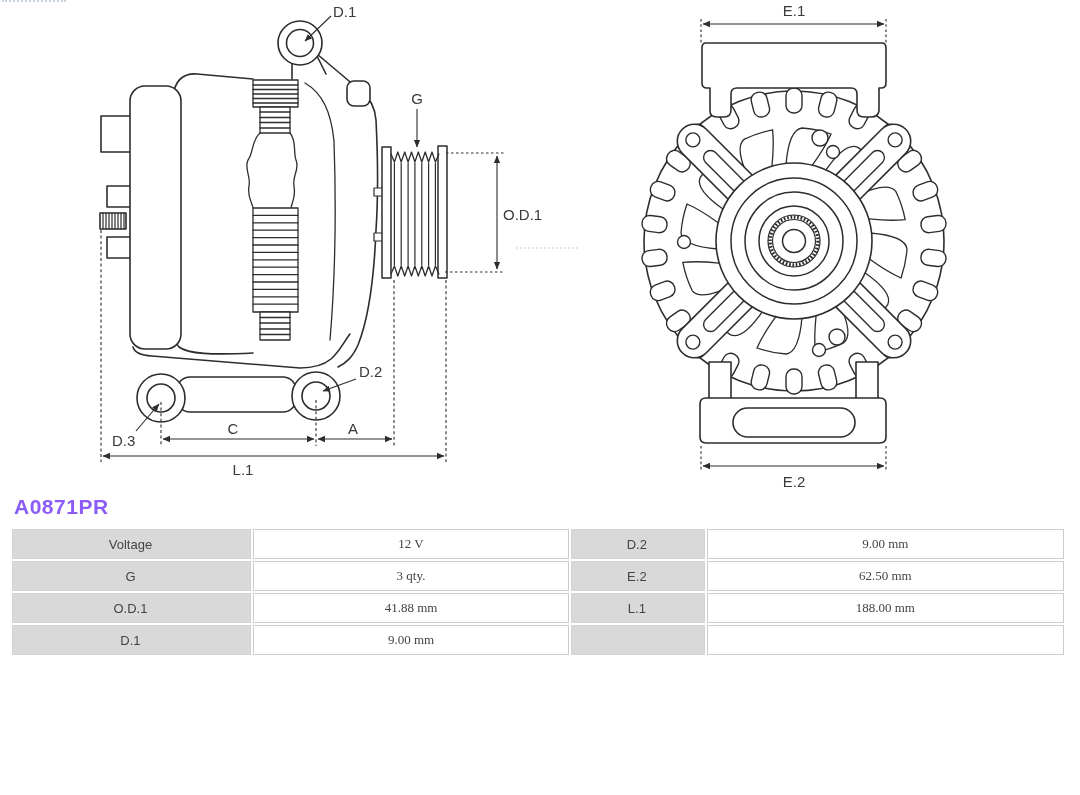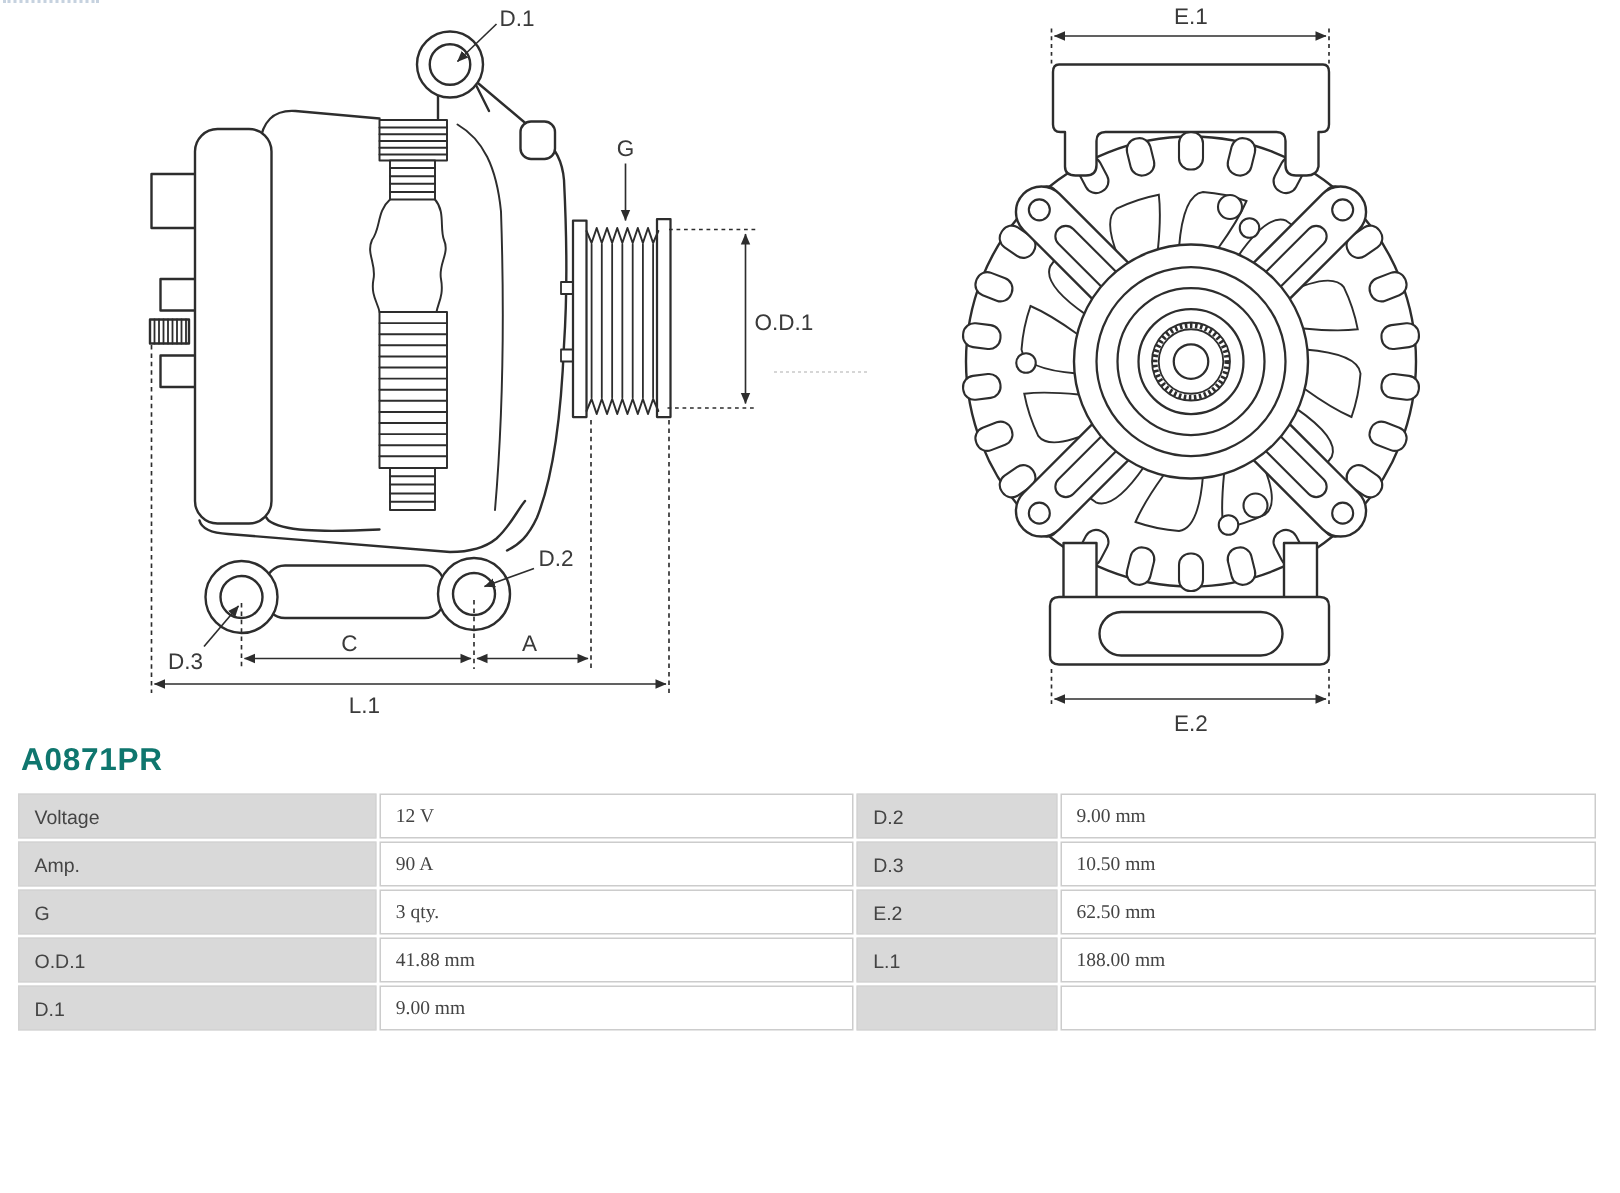--- a/index.html
+++ b/index.html
@@ -4,24 +4,24 @@
 <style>
   html,body{margin:0;padding:0;background:#ffffff;}
   body{width:1080px;height:795px;position:relative;font-family:"Liberation Sans",sans-serif;overflow:hidden;}
 
   #drawing{position:absolute;left:0;top:0;}
 
   .dim-label{font-family:"Liberation Sans",sans-serif;font-size:15px;fill:#3a3a3a;}
 
   #artifact-topleft{position:absolute;left:2px;top:0;width:64px;height:0;border-top:2px dotted #aebfd2;opacity:.7;}
 
-  #part-number{position:absolute;left:14px;top:495px;font-size:21px;font-weight:700;color:#0f766e;letter-spacing:.5px;}
+  #part-number{position:absolute;left:14px;top:495px;font-size:21px;font-weight:700;color:#8b5cf6;letter-spacing:.5px;}
 
   #spec-table{position:absolute;left:10px;top:527px;width:1056px;border-collapse:separate;border-spacing:2px;table-layout:fixed;font-size:13px;color:#444444;}
-  #spec-table td{height:28px;padding:0 10px;text-align:left;overflow:hidden;white-space:nowrap;}
+  #spec-table td{height:28px;padding:0 10px;text-align:center;overflow:hidden;white-space:nowrap;}
   #spec-table td.lbl{background:#d9d9d9;border:1px solid #d3d3d3;padding-right:12px;}
   #spec-table td.val{background:#ffffff;border:1px solid #cccccc;font-family:Liberation Serif, serif;}
   col.c-l1{width:238px;} col.c-v1{width:315px;} col.c-l2{width:133px;} col.c-v2{width:356px;}
 </style>
 </head>
 <body>
 
 <div id="artifact-topleft"></div>
 
 <svg id="drawing" width="1080" height="495" viewBox="0 0 1080 495">
@@ -223,26 +223,20 @@
       <col class="c-v2">
     </colgroup>
   <tbody>
     <tr>
       <td class="lbl">Voltage</td>
       <td class="val">12 V</td>
       <td class="lbl">D.2</td>
       <td class="val">9.00 mm</td>
     </tr>
     <tr>
-      <td class="lbl">Amp.</td>
-      <td class="val">90 A</td>
-      <td class="lbl">D.3</td>
-      <td class="val">10.50 mm</td>
-    </tr>
-    <tr>
       <td class="lbl">G</td>
       <td class="val">3 qty.</td>
       <td class="lbl">E.2</td>
       <td class="val">62.50 mm</td>
     </tr>
     <tr>
       <td class="lbl">O.D.1</td>
       <td class="val">41.88 mm</td>
       <td class="lbl">L.1</td>
       <td class="val">188.00 mm</td>

